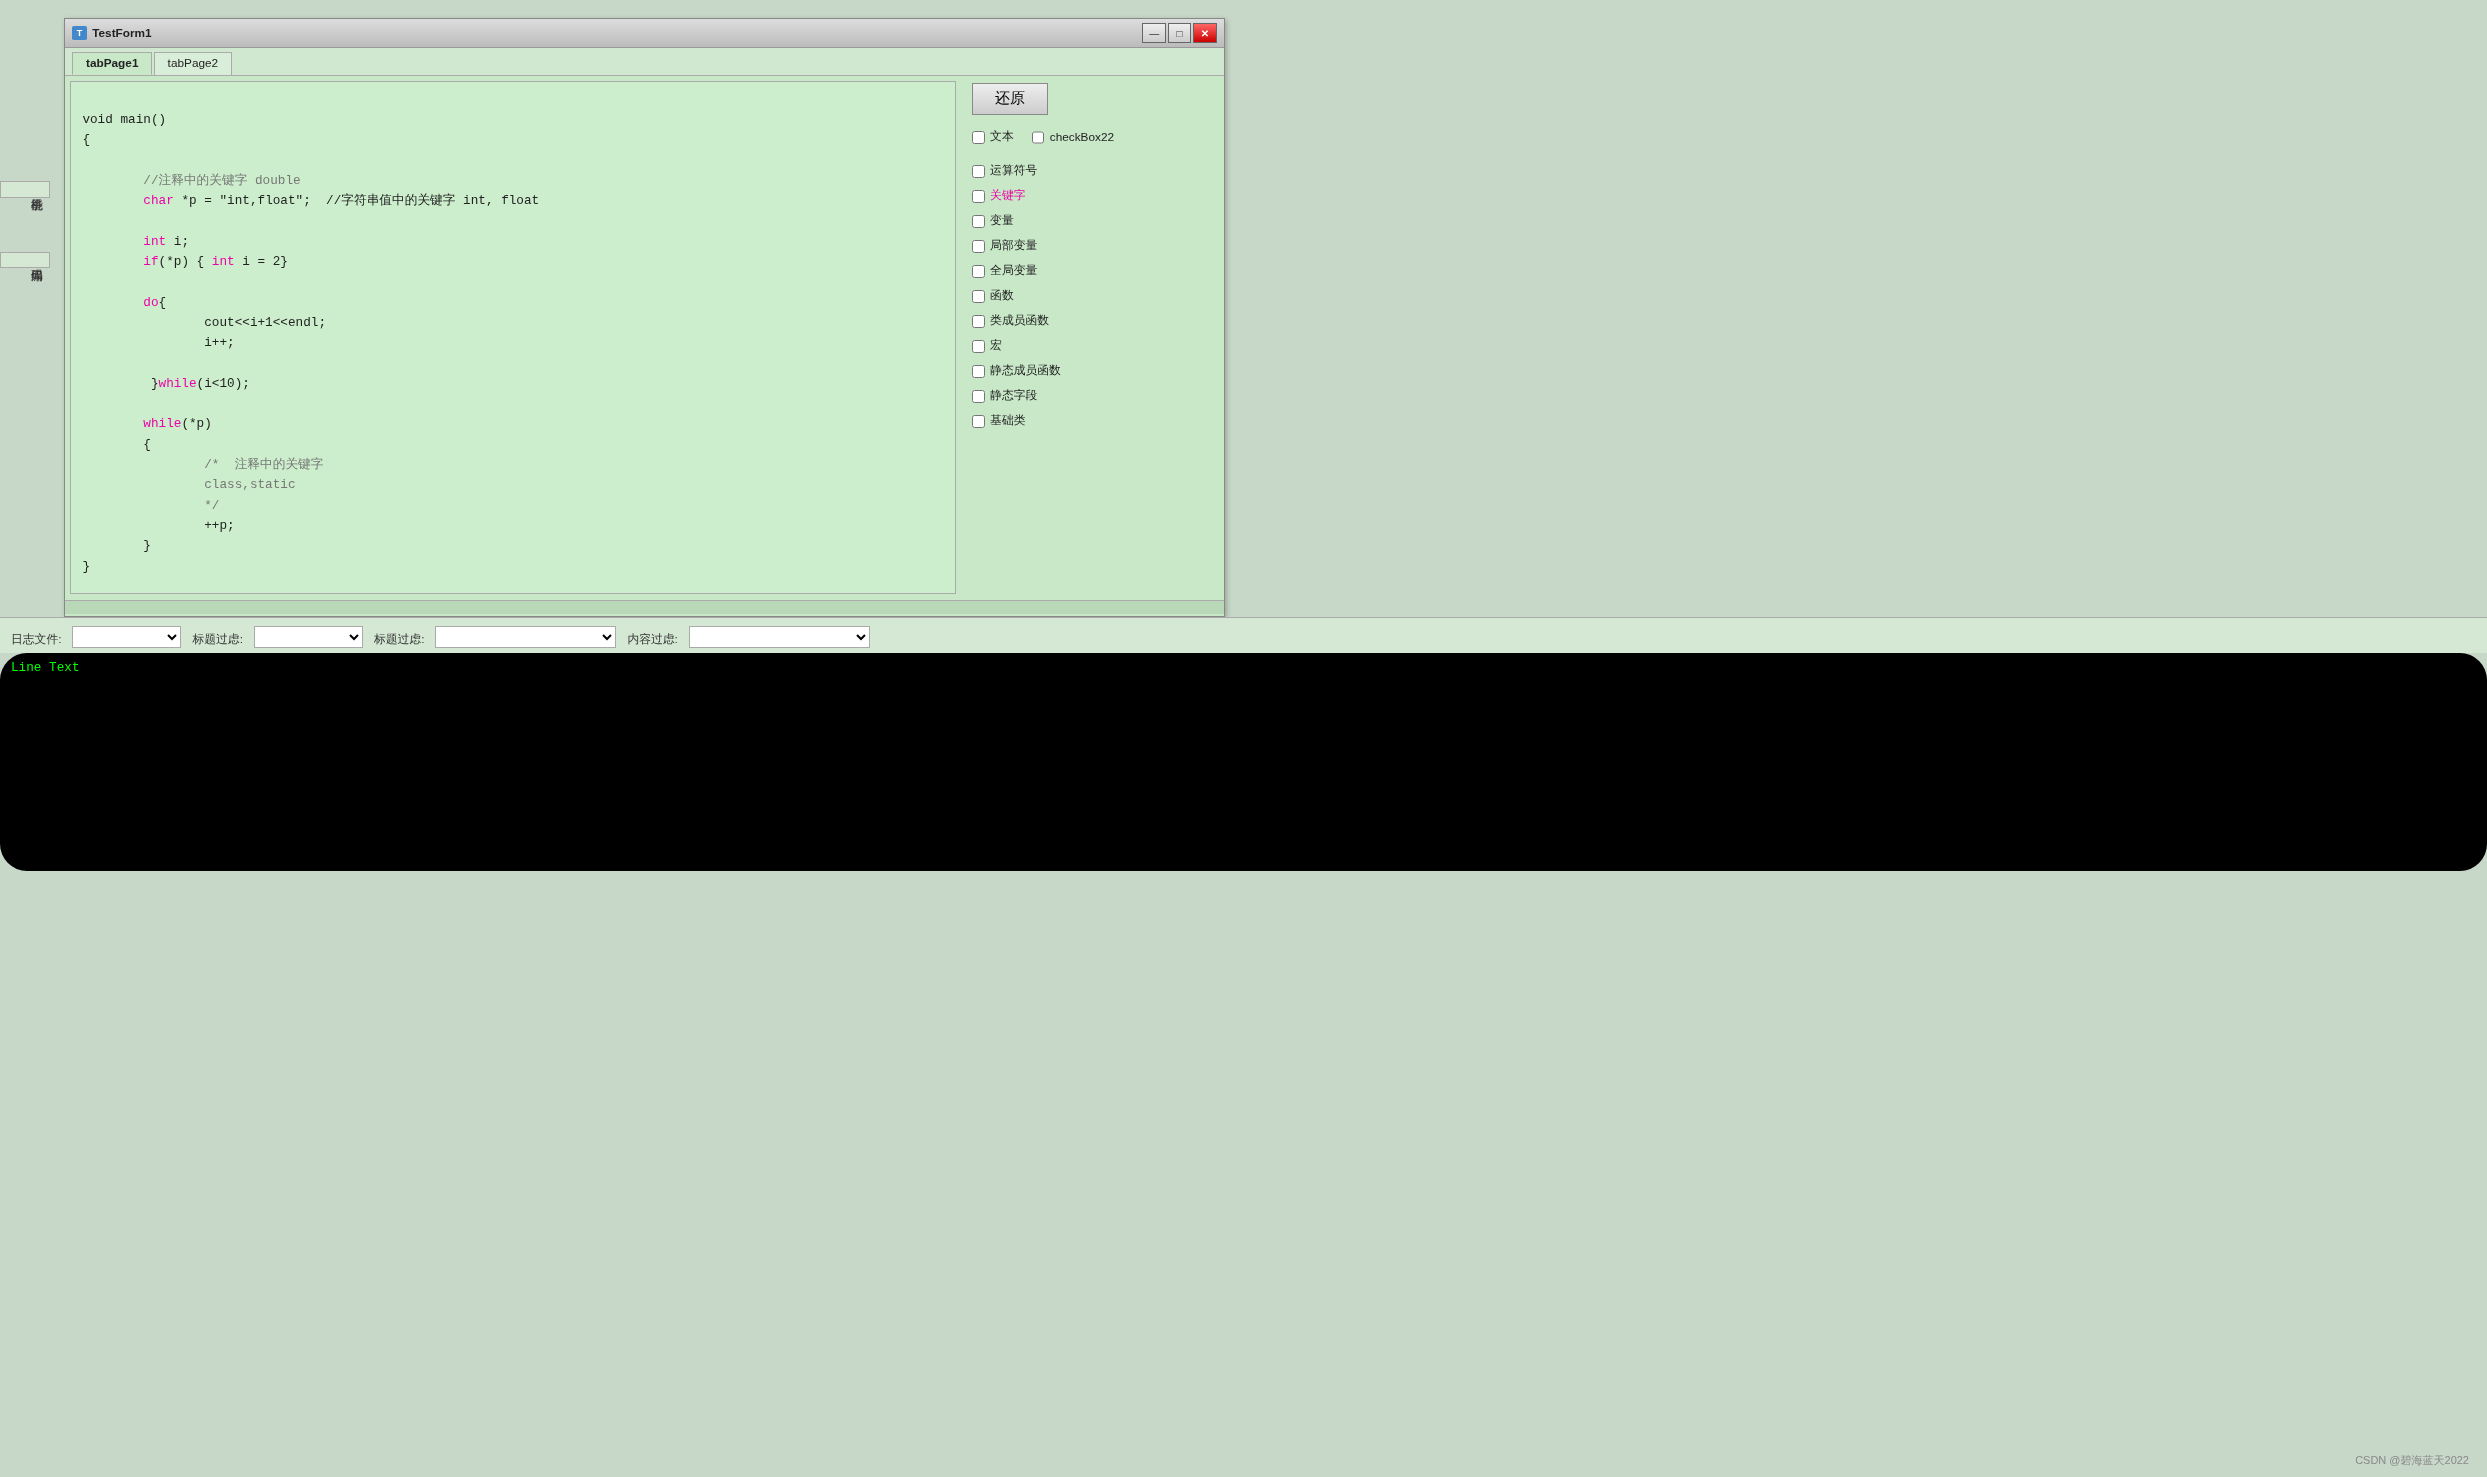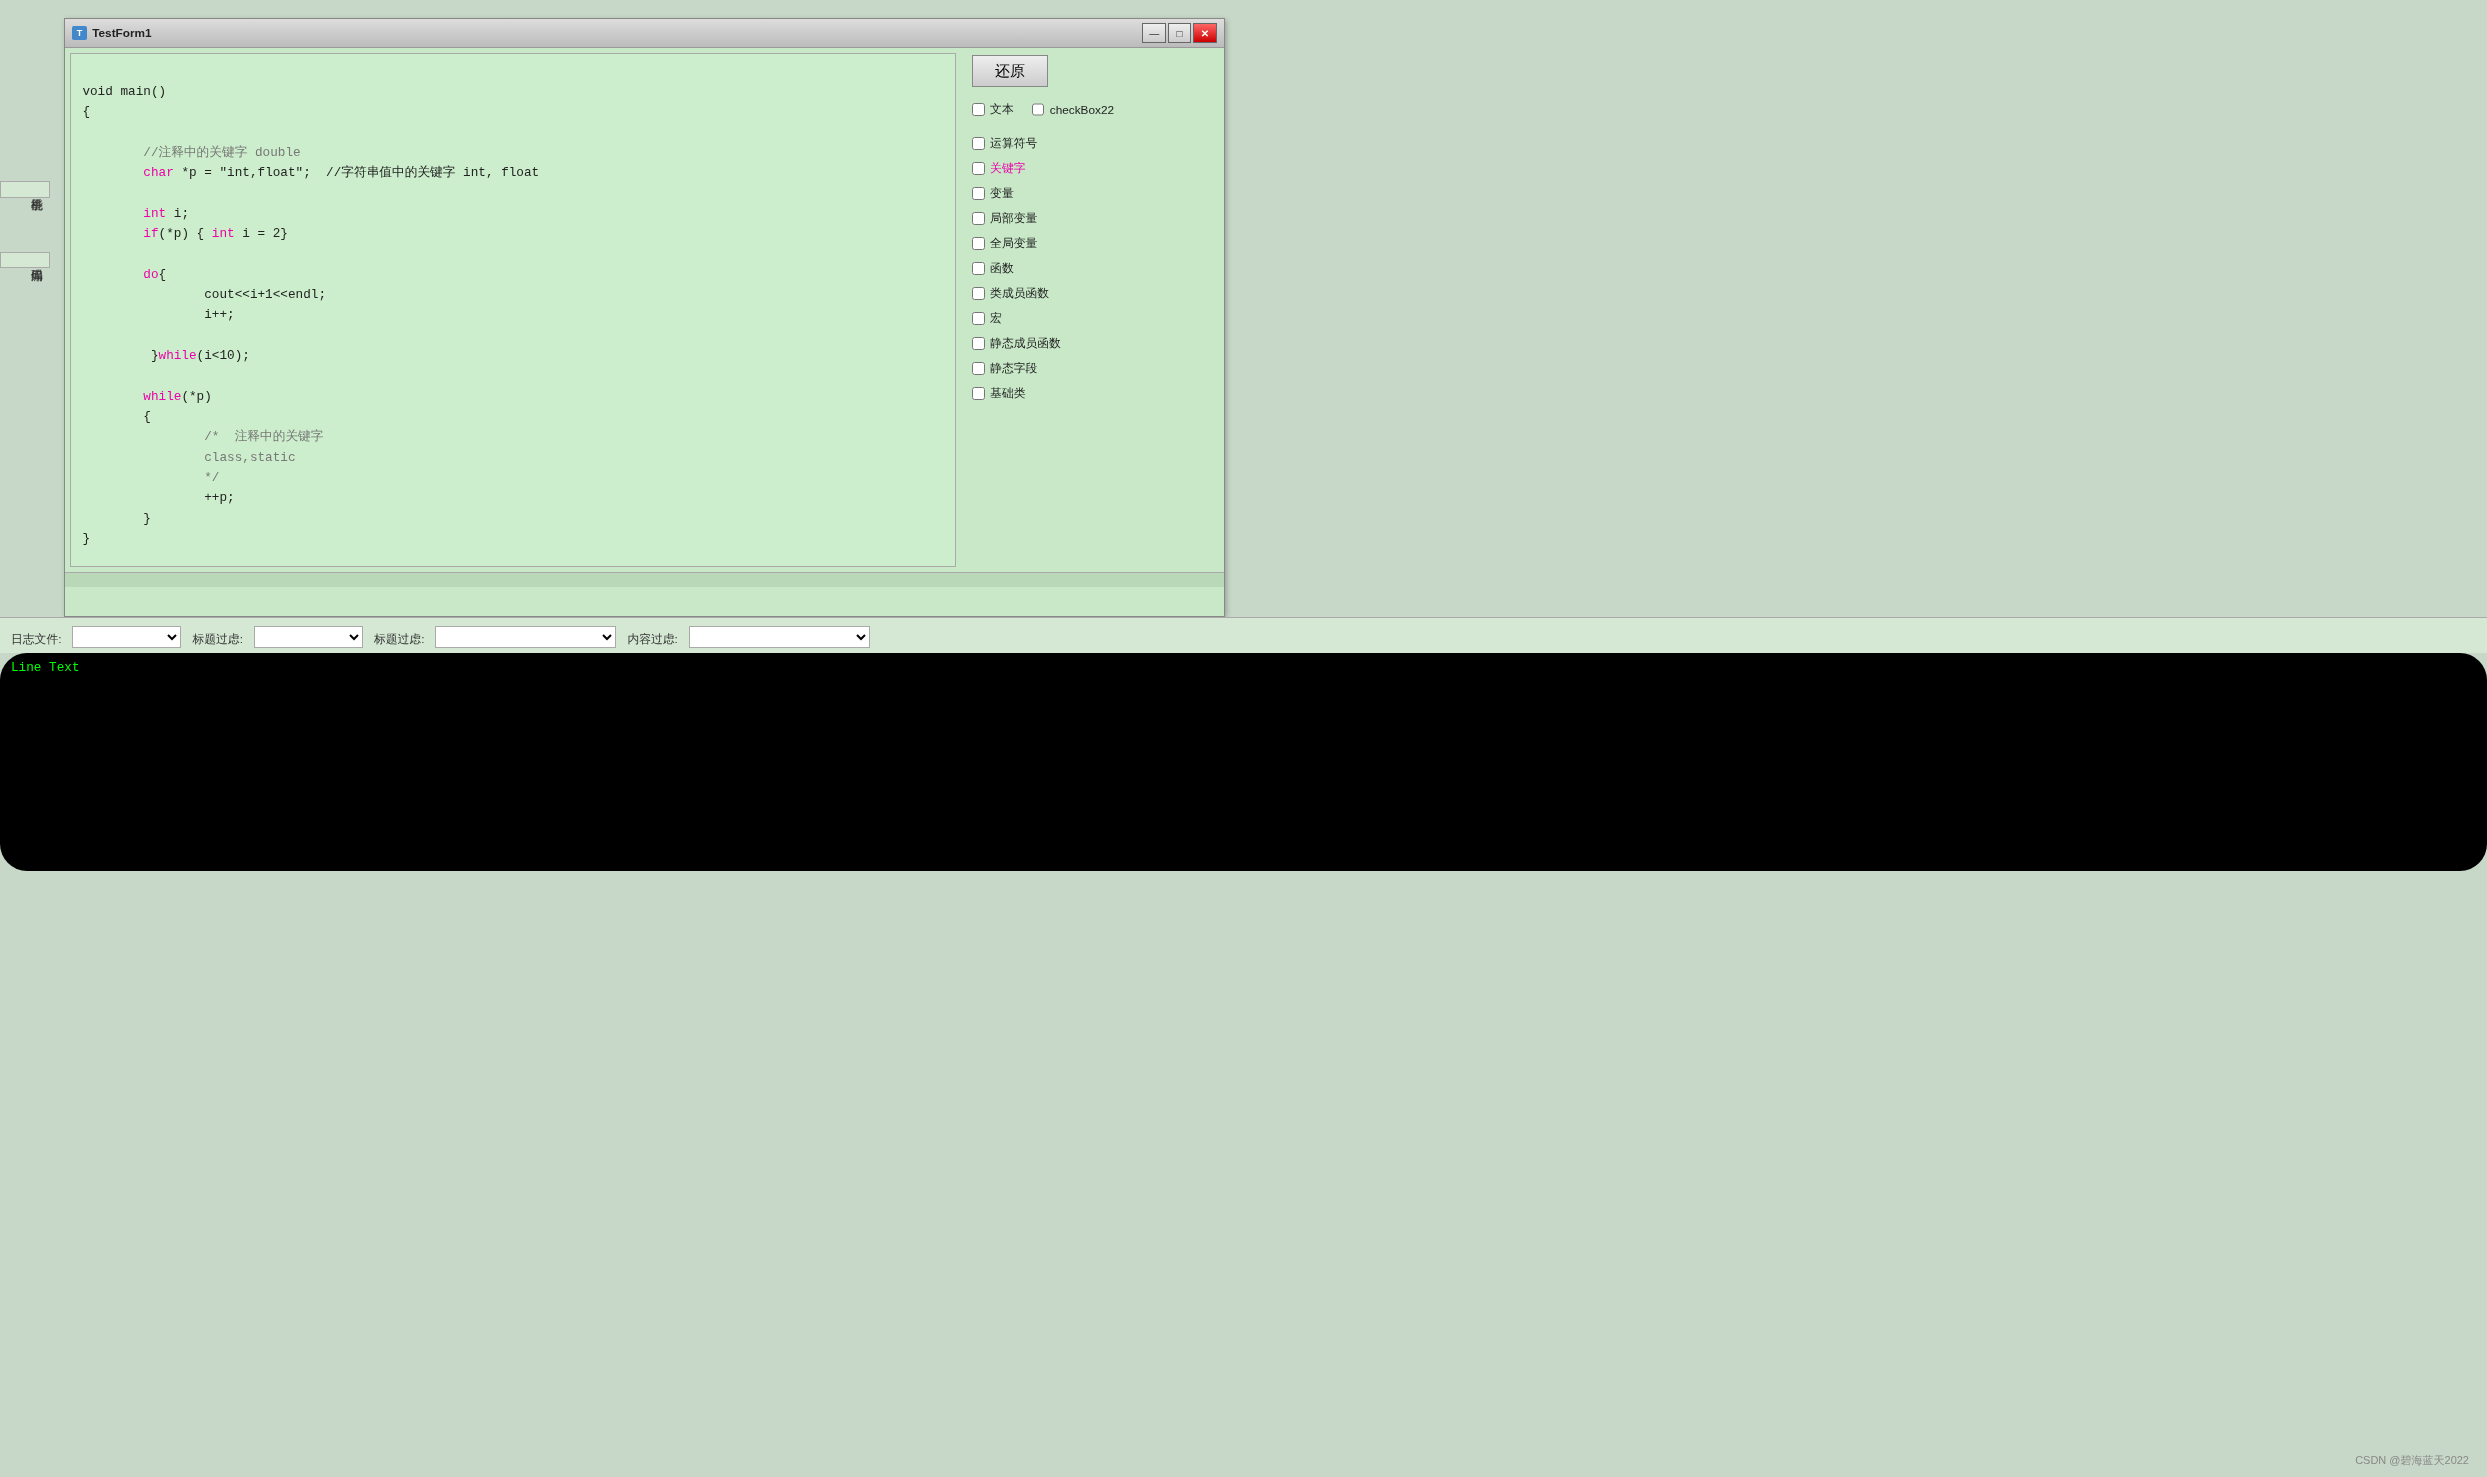--- a/index.html
+++ b/index.html
@@ -265,20 +265,24 @@
       <div class="title-icon">T</div>
       <span class="title-text">TestForm1</span>
     </div>
     <div class="title-bar-buttons">
       <button class="win-btn">—</button>
       <button class="win-btn">□</button>
       <button class="win-btn close-btn">✕</button>
     </div>
   </div>
 
+  <div class="tab-bar">
+    <div class="tab active">tabPage1</div>
+    <div class="tab">tabPage2</div>
+  </div>
 
   <div class="window-content">
 
     <div class="code-area">
 <span class="normal">void main()</span>
 <span class="normal">{</span>
 <span class="normal"> </span>
 <span class="comment">        //注释中的关键字 double</span>
 <span><span class="kw">        char</span><span class="normal"> *p = "int,float";  //字符串值中的关键字 int, float</span></span>
 <span class="normal"> </span>

